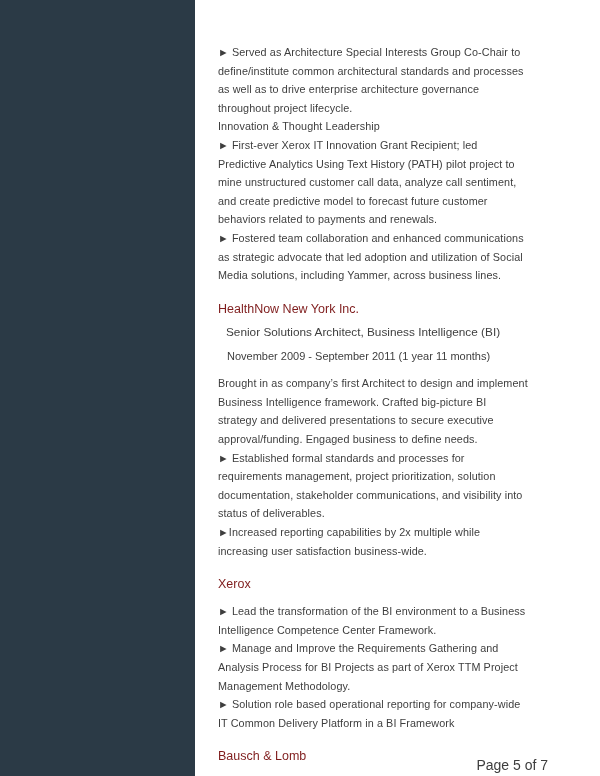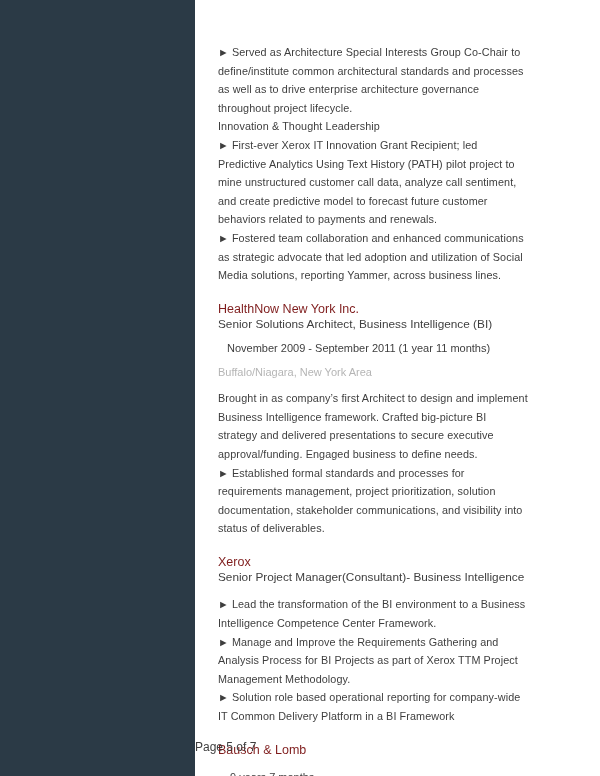--- a/index.html
+++ b/index.html
@@ -35,76 +35,75 @@
   .job { margin-top: 16px; }
   .company {
     font-size: 12.5px;
     line-height: 16px;
     margin: 0;
     color: #7f1d1d;
   }
   .job-title {
     font-size: 11.8px;
     line-height: 15.5px;
-    margin: 0;
+    margin: 8px;
   }
   .job-dates {
     font-size: 11px;
     line-height: 15px;
     margin: 9px;
   }
   .job-location {
     font-size: 11px;
     line-height: 14px;
     margin: 0;
     color: #b5b5b5;
   }
   .job-duration {
     font-size: 11px;
     line-height: 15px;
     margin: 12px;
   }
   .job-paras { margin-top: 10px; }
   .footer {
     position: absolute;
-    left: 195px; right: 0; bottom: 22px;
-    text-align: left;
-    font-size: 12px;
+    left: 195px; right: 0; bottom: 3px;
+    text-align: right;
+    font-size: 14px;
     color: #3e3e3e;
   }
 </style>
 </head>
 <body>
 
 <div class="page">
 
   <div class="sidebar"></div>
 
   <div class="content">
 
     <p class="para">► Served as Architecture Special Interests Group Co-Chair to define/institute common architectural standards and processes as well as to drive enterprise architecture governance throughout project lifecycle.</p>
 
     <p class="para subheading">Innovation &amp; Thought Leadership</p>
     <p class="para">► First-ever Xerox IT Innovation Grant Recipient; led Predictive Analytics Using Text History (PATH) pilot project to mine unstructured customer call data, analyze call sentiment, and create predictive model to forecast future customer behaviors related to payments and renewals.</p>
-    <p class="para">► Fostered team collaboration and enhanced communications as strategic advocate that led adoption and utilization of Social Media solutions, reporting Yammer, across business lines.</p>
+    <p class="para">► Fostered team collaboration and enhanced communications as strategic advocate that led adoption and utilization of Social Media solutions, including Yammer, across business lines.</p>
 
     <div class="job">
       <p class="company">HealthNow New York Inc.</p>
       <p class="job-title">Senior Solutions Architect, Business Intelligence (BI)</p>
       <p class="job-dates">November 2009 - September 2011 (1 year 11 months)</p>
-      <p class="job-location">Buffalo/Niagara, New York Area</p>
       <div class="job-paras">
         <p class="para">Brought in as company’s first Architect to design and implement Business Intelligence framework. Crafted big-picture BI strategy and delivered presentations to secure executive approval/funding. Engaged business to define needs.</p>
         <p class="para">► Established formal standards and processes for requirements management, project prioritization, solution documentation, stakeholder communications, and visibility into status of deliverables.</p>
+        <p class="para">►Increased reporting capabilities by 2x multiple while increasing user satisfaction business-wide.</p>
       </div>
     </div>
 
     <div class="job">
       <p class="company">Xerox</p>
-      <p class="job-title">Senior Project Manager(Consultant)- Business Intelligence</p>
       <div class="job-paras">
         <p class="para">► Lead the transformation of the BI environment to a Business Intelligence Competence Center Framework.</p>
         <p class="para">► Manage and Improve the Requirements Gathering and Analysis Process for BI Projects as part of Xerox TTM Project Management Methodology.</p>
         <p class="para">► Solution role based operational reporting for company-wide IT Common Delivery Platform in a BI Framework</p>
       </div>
     </div>
 
     <div class="job">
       <p class="company">Bausch &amp; Lomb</p>
       <p class="job-duration">9 years 7 months</p>

